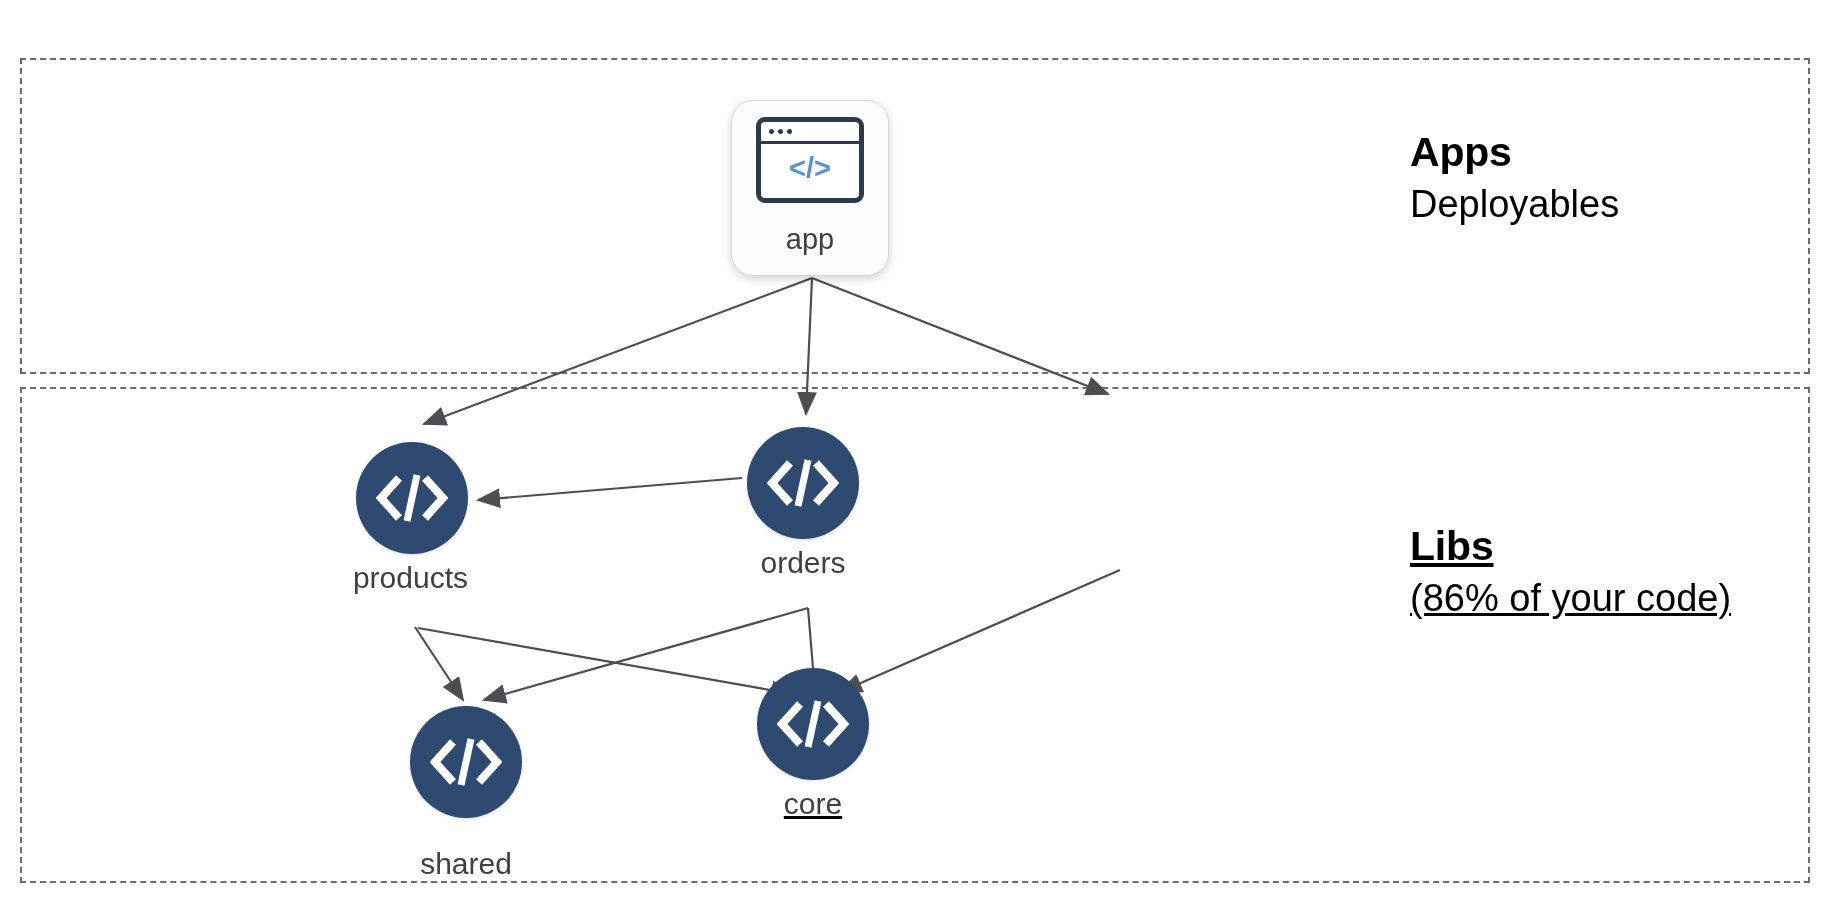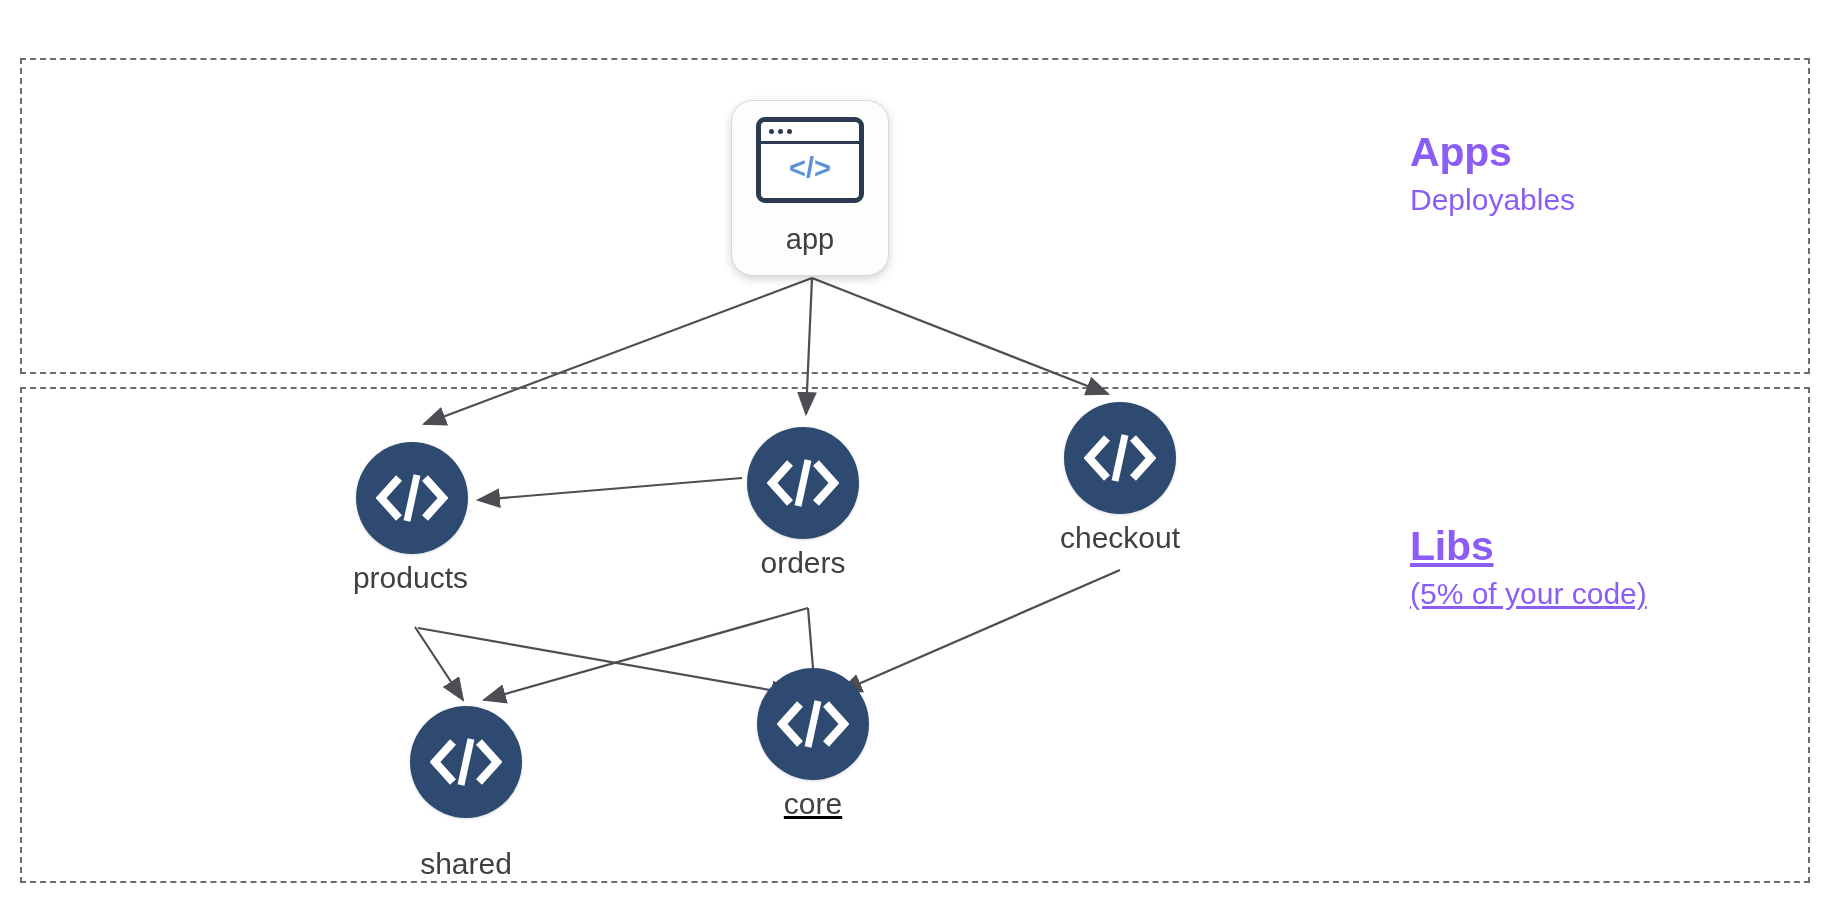--- a/index.html
+++ b/index.html
@@ -25,32 +25,32 @@
     border: 2px dashed #6b6b72;
     box-sizing: border-box;
     background: transparent;
   }
   #apps-box  { left: 20px; top: 58px;  width: 1790px; height: 316px; }
   #libs-box  { left: 20px; top: 387px; width: 1790px; height: 496px; }
 
   
   .section-caption {
     position: absolute;
-    color: #8b5cf6;
+    color: #000000;
     line-height: 1.18;
   }
   .section-caption .caption-title {
     display: block;
     font-size: 41px;
     font-weight: 700;
     letter-spacing: -0.2px;
   }
   .section-caption .caption-sub {
     display: block;
-    font-size: 30px;
+    font-size: 38px;
     font-weight: 400;
     margin-top: 6px;
   }
   #apps-caption { left: 1410px; top: 128px; }
   #libs-caption { left: 1410px; top: 522px; text-decoration: underline; }
 
   
   #edge-layer {
     position: absolute;
     left: 0; top: 0;
@@ -198,30 +198,20 @@
     <div class="lib-circle" style="background: rgb(46, 74, 112);">
       <svg width="72" height="56" viewBox="0 0 72 56" xmlns="http://www.w3.org/2000/svg">
         <path d="M23 8 L5 28 L23 48" stroke="#ffffff" stroke-width="8" fill="none" stroke-linecap="butt" stroke-linejoin="miter"></path>
         <path d="M49 8 L67 28 L49 48" stroke="#ffffff" stroke-width="8" fill="none" stroke-linecap="butt" stroke-linejoin="miter"></path>
         <path d="M41 5 L31 51" stroke="#ffffff" stroke-width="7" fill="none" stroke-linecap="butt"></path>
       </svg>
     </div>
     <span class="lib-label">orders</span>
   </div>
 
-  <div class="lib-node" id="node-checkout" style="left: 1064px; top: 402px; width: 112px;">
-    <div class="lib-circle" style="background: rgb(46, 74, 112);">
-      <svg width="72" height="56" viewBox="0 0 72 56" xmlns="http://www.w3.org/2000/svg">
-        <path d="M23 8 L5 28 L23 48" stroke="#ffffff" stroke-width="8" fill="none" stroke-linecap="butt" stroke-linejoin="miter"></path>
-        <path d="M49 8 L67 28 L49 48" stroke="#ffffff" stroke-width="8" fill="none" stroke-linecap="butt" stroke-linejoin="miter"></path>
-        <path d="M41 5 L31 51" stroke="#ffffff" stroke-width="7" fill="none" stroke-linecap="butt"></path>
-      </svg>
-    </div>
-    <span class="lib-label">checkout</span>
-  </div>
 
   <div class="lib-node" id="node-shared" style="left: 410px; top: 706px; width: 112px; gap: 22px;">
     <div class="lib-circle" style="background: rgb(46, 74, 112);">
       <svg width="72" height="56" viewBox="0 0 72 56" xmlns="http://www.w3.org/2000/svg">
         <path d="M23 8 L5 28 L23 48" stroke="#ffffff" stroke-width="8" fill="none" stroke-linecap="butt" stroke-linejoin="miter"></path>
         <path d="M49 8 L67 28 L49 48" stroke="#ffffff" stroke-width="8" fill="none" stroke-linecap="butt" stroke-linejoin="miter"></path>
         <path d="M41 5 L31 51" stroke="#ffffff" stroke-width="7" fill="none" stroke-linecap="butt"></path>
       </svg>
     </div>
     <span class="lib-label">shared</span>
@@ -238,16 +228,16 @@
     <span class="lib-label">core</span>
   </div>
 
   <div class="section-caption" id="apps-caption">
     <span class="caption-title">Apps</span>
     <span class="caption-sub">Deployables</span>
   </div>
 
   <div class="section-caption" id="libs-caption">
     <span class="caption-title">Libs</span>
-    <span class="caption-sub">(5% of your code)</span>
+    <span class="caption-sub">(86% of your code)</span>
   </div>
 
 </div>
 
 </body></html>

